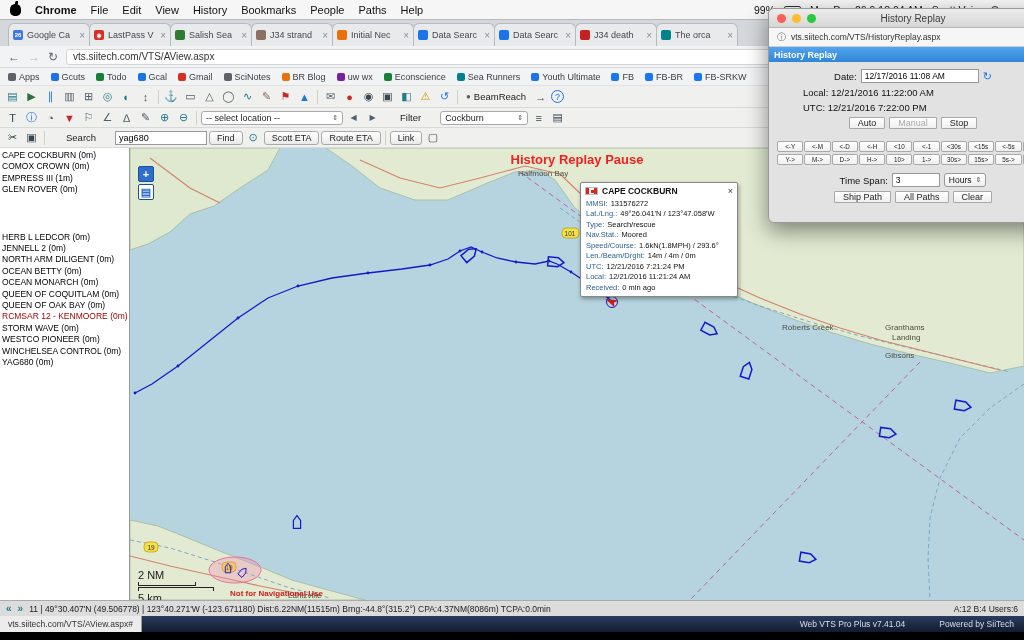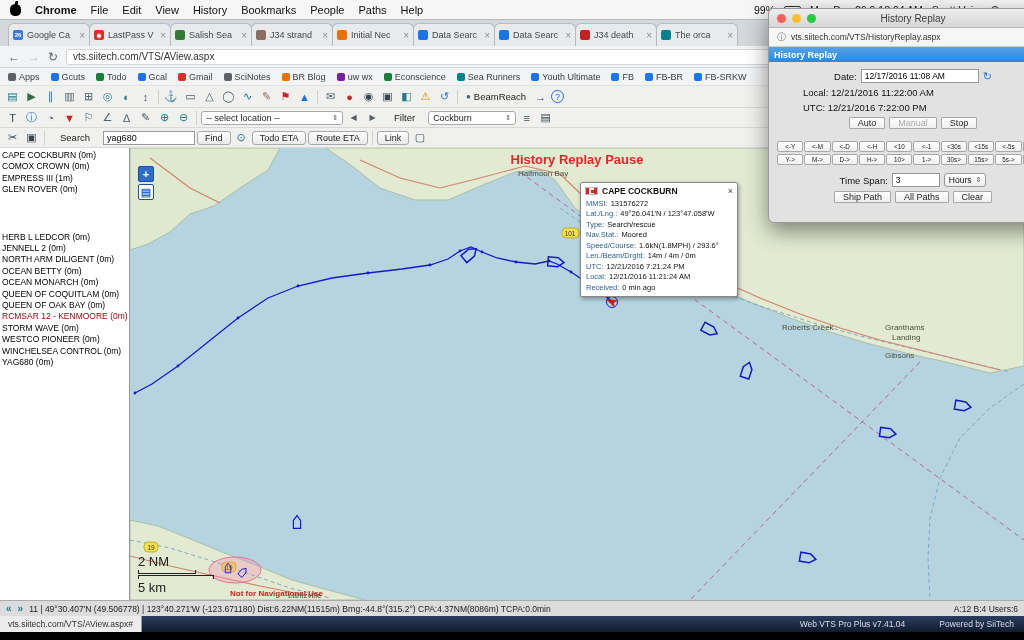--- a/index.html
+++ b/index.html
@@ -38,37 +38,37 @@
   .bk .dot{width:8px;height:8px;border-radius:2px}
 
   
   .trow{background:#f0f0ee;border-bottom:1px solid #d9d9d6;display:flex;align-items:center;padding:0 4px;gap:2px;flex:0 0 auto}
   .t1{height:22px}.t2{height:20px}.t3{height:20px}
   .ticon{width:17px;height:16px;display:flex;align-items:center;justify-content:center;font-size:11px;border-radius:2px}
   .sep{width:1px;height:14px;background:#cfcfcc;margin:0 2px}
   .vbtn{font-size:9px;border:1px solid #a9a9a9;border-radius:3px;background:linear-gradient(#fff,#e9e9e9);padding:1px 7px;color:#222;white-space:nowrap}
   .vsel{font-size:9px;border:1px solid #a9a9a9;border-radius:3px;background:#fff;padding:1px 4px;color:#222;display:flex;align-items:center;gap:4px;white-space:nowrap}
   .vsel .dd{font-size:7px;color:#555}
-  .tlabel{font-size:9.5px;color:#222;margin:0 11px;white-space:nowrap}
+  .tlabel{font-size:9.5px;color:#222;margin:0 17px;white-space:nowrap}
   .tinput{height:14px;border:1px solid #9a9a9a;background:#fff;font-size:9px;padding:0 3px;font-family:"Liberation Sans",sans-serif}
   .beam{display:flex;align-items:center;gap:3px;font-size:9.5px;color:#222;margin:0 4px;white-space:nowrap}
   .helpc{width:13px;height:13px;border:1px solid #1a73e8;color:#1a73e8;border-radius:50%;font-size:9px;display:flex;align-items:center;justify-content:center}
 
   
   .content{flex:1 1 auto;display:flex;min-height:0}
   .sidebar{width:130px;background:#fff;border-right:1px solid #9a9a9a;font-size:8.5px;line-height:11.4px;padding:2px 0 0 2px;overflow:hidden}
   .vrow{white-space:nowrap;cursor:default}
   .mapwrap{position:relative;width:894px;height:452px;background:#b5d4df;overflow:hidden}
   .map-svg{position:absolute;inset:0}
   .banner{position:absolute;left:0;right:0;top:4px;text-align:center;color:#e22;font-weight:bold;font-size:13px;z-index:4}
   .notnav{position:absolute;left:100px;top:441px;color:#c22;font-weight:bold;font-size:8px;z-index:4}
   .zoomw{position:absolute;left:8px;top:18px;z-index:4;display:flex;flex-direction:column;gap:2px}
   .zbtn{width:16px;height:16px;background:#2e6dc9;color:#fff;font-size:11px;font-weight:bold;display:flex;align-items:center;justify-content:center;border-radius:2px;border:1px solid #1d4e99}
   .zbtn.w{background:#fff;color:#2e6dc9}
-  .scale{position:absolute;left:8px;top:406px;z-index:4;font-size:13px;color:#222}
+  .scale{position:absolute;left:8px;top:421px;z-index:4;font-size:11px;color:#222}
   .sline{height:4px;border-left:1px solid #222;border-right:1px solid #222;border-bottom:1px solid #222;width:58px;margin:1px 0}
   .sline.km{width:76px;border-bottom:none;border-top:1px solid #222}
 
   
   .popup{position:absolute;left:450px;top:34px;width:158px;background:#fff;border:1px solid #888;border-radius:2px;box-shadow:1px 2px 4px rgba(0,0,0,.35);z-index:6;font-size:7.5px;line-height:10.5px;padding-bottom:3px}
   .phead{display:flex;align-items:center;gap:4px;padding:3px 4px 2px;font-size:8.5px;font-weight:bold;color:#111}
   .phead .x{margin-left:auto;font-size:9px;color:#444;font-weight:normal}
   .cflag{width:13px;height:8px;background:linear-gradient(90deg,#d52b1e 27%,#fff 27%,#fff 73%,#d52b1e 73%);border:1px solid #bbb;position:relative}
   .cflag::after{content:"";position:absolute;left:5px;top:2px;width:3px;height:3px;background:#d52b1e}
   .prow{display:flex;gap:3px;padding:0 5px}
@@ -309,21 +309,21 @@
   </div>
 
   <div class="trow t3">
     <span class="ticon" style="color: rgb(55, 71, 79);">✂</span>
     <span class="ticon" style="color: rgb(55, 71, 79);">▣</span>
     <span class="sep"></span>
     <span class="tlabel">Search</span>
     <input class="tinput" style="width: 92px;" value="yag680">
     <button class="vbtn">Find</button>
     <span class="ticon" style="color:#1f7a8c">⊙</span>
-    <button class="vbtn">Todo ETA</button>
+    <button class="vbtn">Scott ETA</button>
     <button class="vbtn">Route ETA</button>
     <span class="sep"></span>
     <button class="vbtn">Link</button>
     <span class="ticon" style="color:#37474f">▢</span>
   </div>
 
   <div class="content">
     <div class="sidebar">
       <div class="vrow" style="color: rgb(0, 0, 0);">CAPE COCKBURN (0m)</div>
       <div class="vrow" style="color: rgb(0, 0, 0);">COMOX CROWN (0m)</div>

